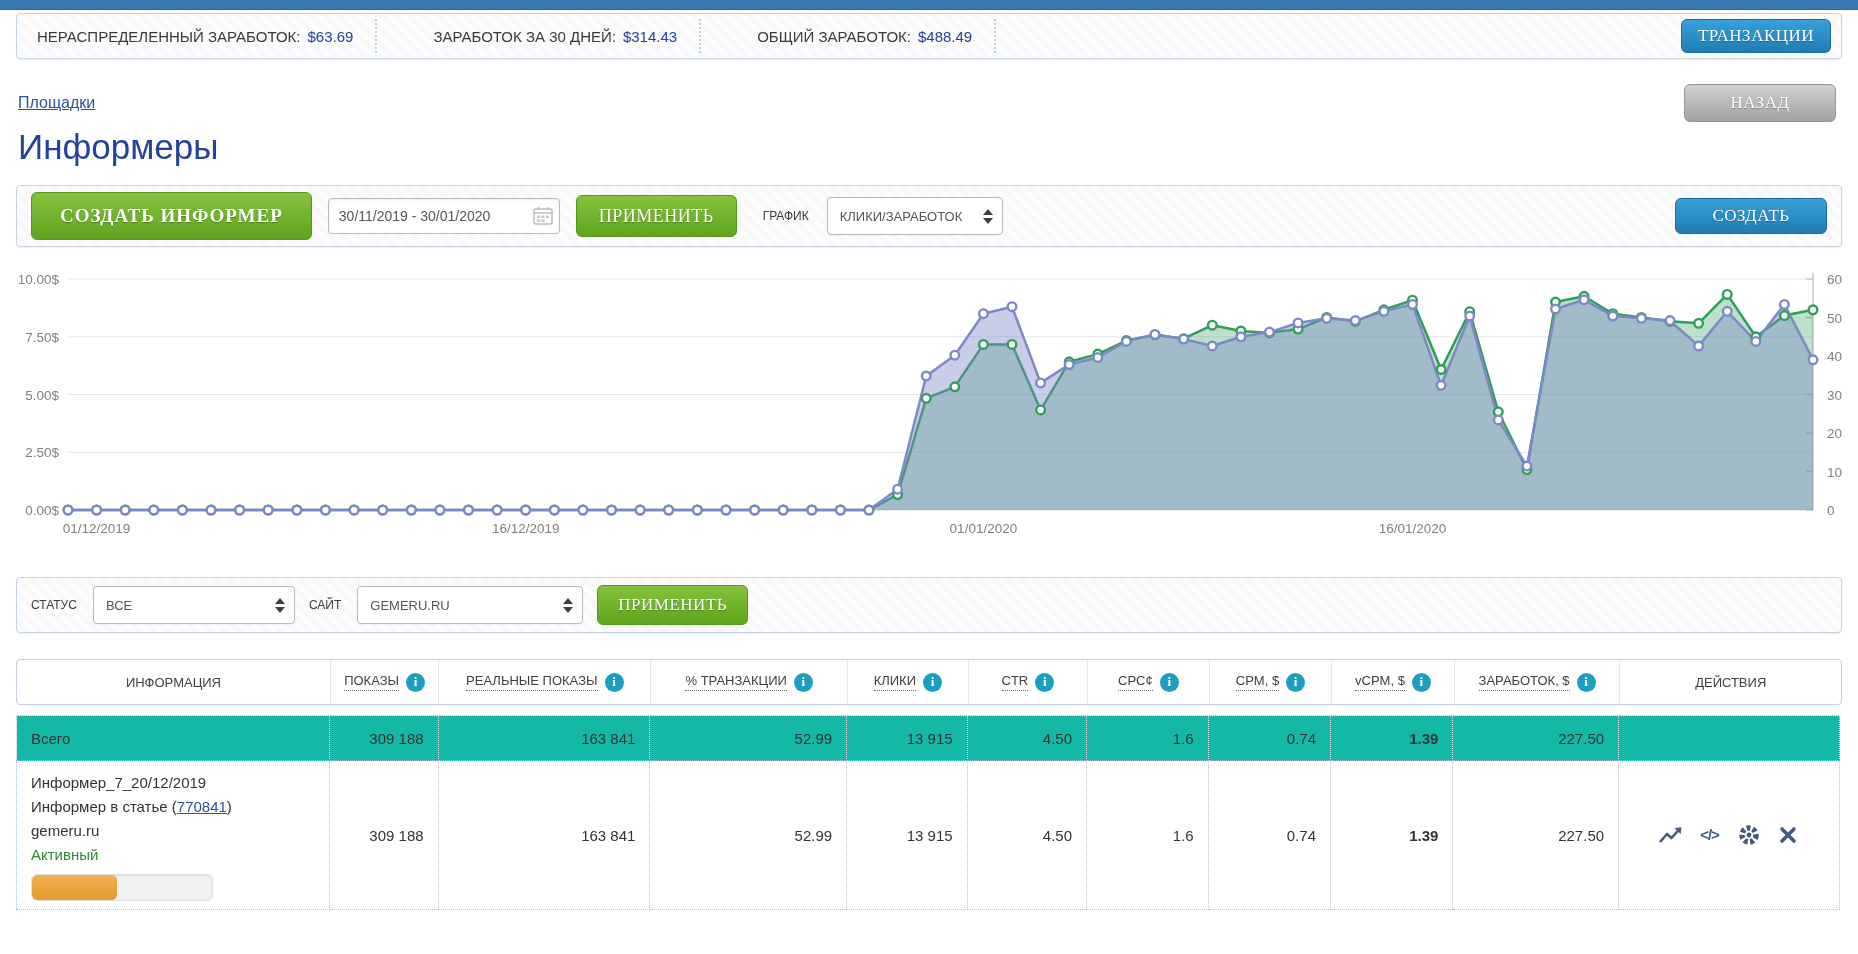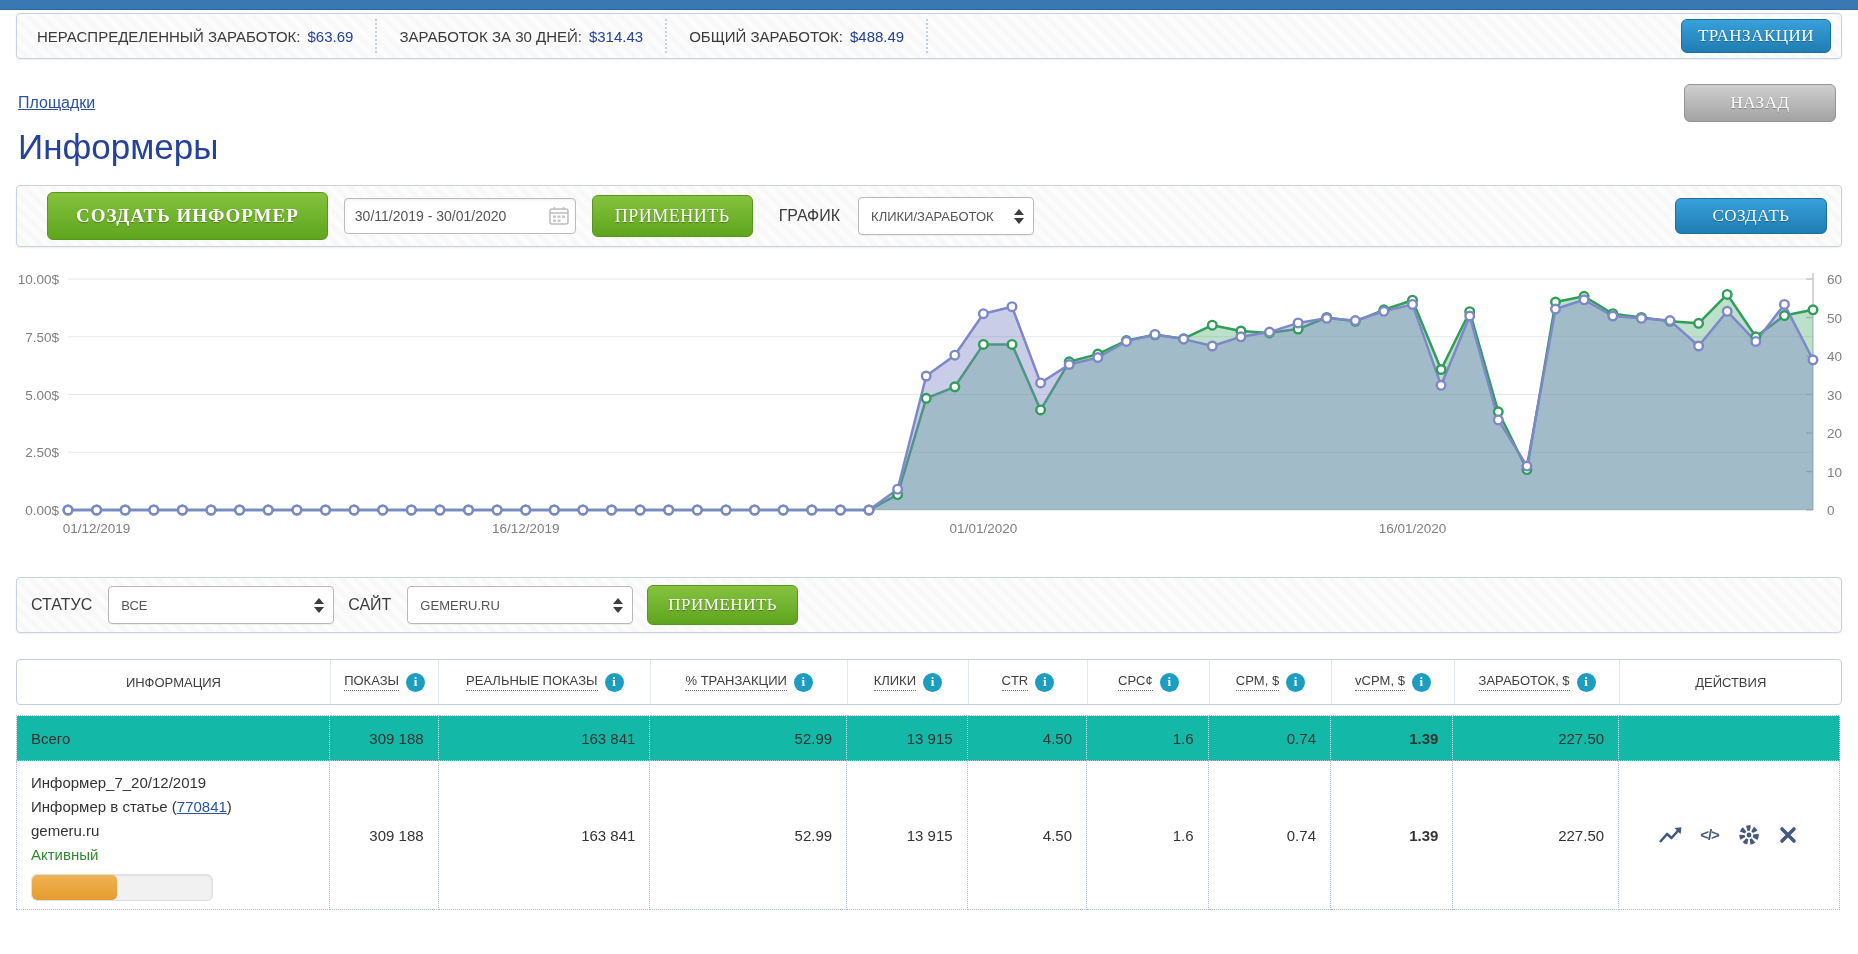--- a/index.html
+++ b/index.html
@@ -26,36 +26,36 @@
          border-radius:6px; letter-spacing:.5px; }
   .btn-blue { background:linear-gradient(#38a0da 0%,#1f7db2 100%); border:1px solid #1a6f9e; }
   .btn-gray { background:linear-gradient(#cfcfcf 0%,#a3a3a3 100%); border:1px solid #949494; }
   .btn-green{ background:linear-gradient(#85c23d 0%,#5ea51d 100%); border:1px solid #559717; }
 
   .btn-transactions { width:150px; height:34px; font-size:17px; }
   .btn-back { width:152px; height:38px; font-size:17px; }
   .btn-export { width:152px; height:36px; font-size:17px; }
   .btn-apply { height:42px; padding:0 22px; font-size:18px; }
   .btn-apply2 { height:40px; padding:0 20px; font-size:17px; }
-  .btn-create { height:48px; padding:8px 28px; font-size:19px; font-weight:bold; letter-spacing:1px;margin-left:16px; }
+  .btn-create { height:48px; padding:8px 28px; font-size:19px; font-weight:bold; letter-spacing:1px; }
 
   
   .crumb-row { margin:24px 22px 0 18px; display:flex; align-items:center; justify-content:space-between; height:40px; }
   .crumb-link { font-size:16px; color:#2a52a0; text-decoration:underline; cursor:pointer; }
 
   .page-title { margin:4px 16px 0 18px; font-size:35px; color:#24419b; height:44px; }
 
   
   .toolbar-panel { margin-top:14px; height:62px; display:flex; align-items:center; padding:0 14px; gap:16px; }
   .date-wrap { position:relative; }
   .date-input { width:232px; height:36px; border:1px solid #bbb; border-radius:4px; background:#fff;
                 font-size:14px; color:#555; padding:0 34px 0 10px; font-family:"Liberation Sans",sans-serif;
                 box-shadow:inset 0 1px 2px rgba(0,0,0,.08); }
   .cal-icon { position:absolute; right:7px; top:8px; width:20px; height:19px; opacity:.55; }
-  .fld-label { font-size:16px; color:#3c3c3c; margin:0 2px 0 10px; }
+  .fld-label { font-size:12px; color:#3c3c3c; margin:0 2px 0 10px; }
   .selectbox { height:38px; background:#fff; border:1px solid #b9b9b9; border-radius:4px;
                display:flex; align-items:center; justify-content:space-between; padding:0 9px 0 12px;
                font-size:13px; color:#555; cursor:pointer; box-shadow:0 1px 1px rgba(0,0,0,.04); }
   .spin { display:flex; flex-direction:column; gap:3px; margin-left:12px; }
   .spin i { width:0; height:0; border-left:5px solid transparent; border-right:5px solid transparent; }
   .spin .up { border-bottom:6px solid #3d3d3d; }
   .spin .dn { border-top:6px solid #3d3d3d; }
   .toolbar-spacer { flex:1; }
 
   
@@ -93,21 +93,21 @@
   .act-icons { display:inline-flex; align-items:center; gap:13px; }
   .act { color:#44597e; cursor:pointer; display:inline-flex; align-items:center; justify-content:center; width:26px; height:24px; }
   .act-code { font-weight:bold; font-size:15px; letter-spacing:-1px; font-family:"Liberation Sans",sans-serif; }
 </style>
 </head>
 <body>
 
 <div class="top-strip"></div>
 
 <div class="panel stats-panel">
-  <div id="stats-items" style="display:flex;align-items:center;">
+  <div id="stats-items" style="display:flex;align-items:center;gap:34px;">
       <div class="stat">
         <span class="stat-label">НЕРАСПРЕДЕЛЕННЫЙ ЗАРАБОТОК:</span>
         <span class="stat-value">$63.69</span>
       </div>
       <div class="stat">
         <span class="stat-label">ЗАРАБОТОК ЗА 30 ДНЕЙ:</span>
         <span class="stat-value">$314.43</span>
       </div>
       <div class="stat">
         <span class="stat-label">ОБЩИЙ ЗАРАБОТОК:</span>
@@ -313,21 +313,21 @@
       <text x="1811" y="27" text-anchor="start" font-size="13.5" fill="#808080">600</text>
       <text x="80.6" y="276" text-anchor="middle" font-size="13.5" fill="#808080">01/12/2019</text>
       <text x="509.7" y="276" text-anchor="middle" font-size="13.5" fill="#808080">16/12/2019</text>
       <text x="967.4" y="276" text-anchor="middle" font-size="13.5" fill="#808080">01/01/2020</text>
       <text x="1396.5" y="276" text-anchor="middle" font-size="13.5" fill="#808080">16/01/2020</text>
     </svg>
 </div>
 
 <div class="panel filter-panel">
   <div class="fld-label">СТАТУС</div>
-  <div class="selectbox" style="width:226px">
+  <div class="selectbox" style="width:202px">
     <span>ВСЕ</span>
     <span class="spin">
         <i class="up"></i>
         <i class="dn"></i>
       </span>
   </div>
   <div class="fld-label">САЙТ</div>
   <div class="selectbox" style="width:226px">
     <span>GEMERU.RU</span>
     <span class="spin">

